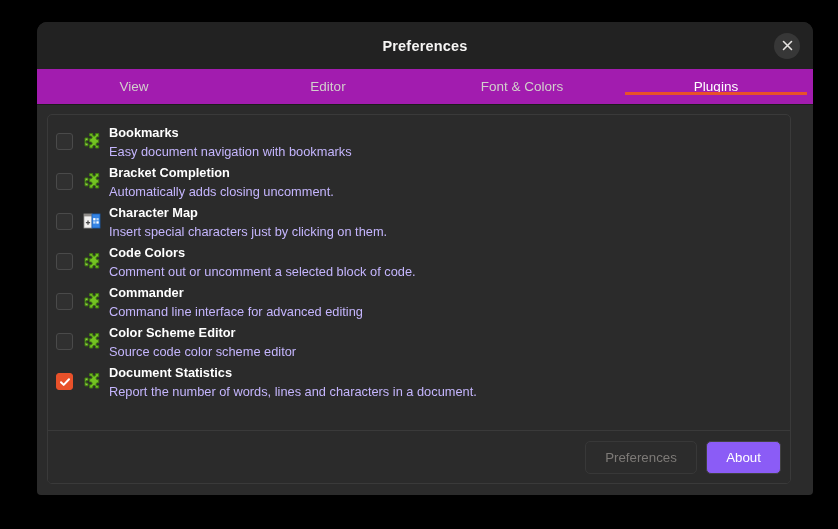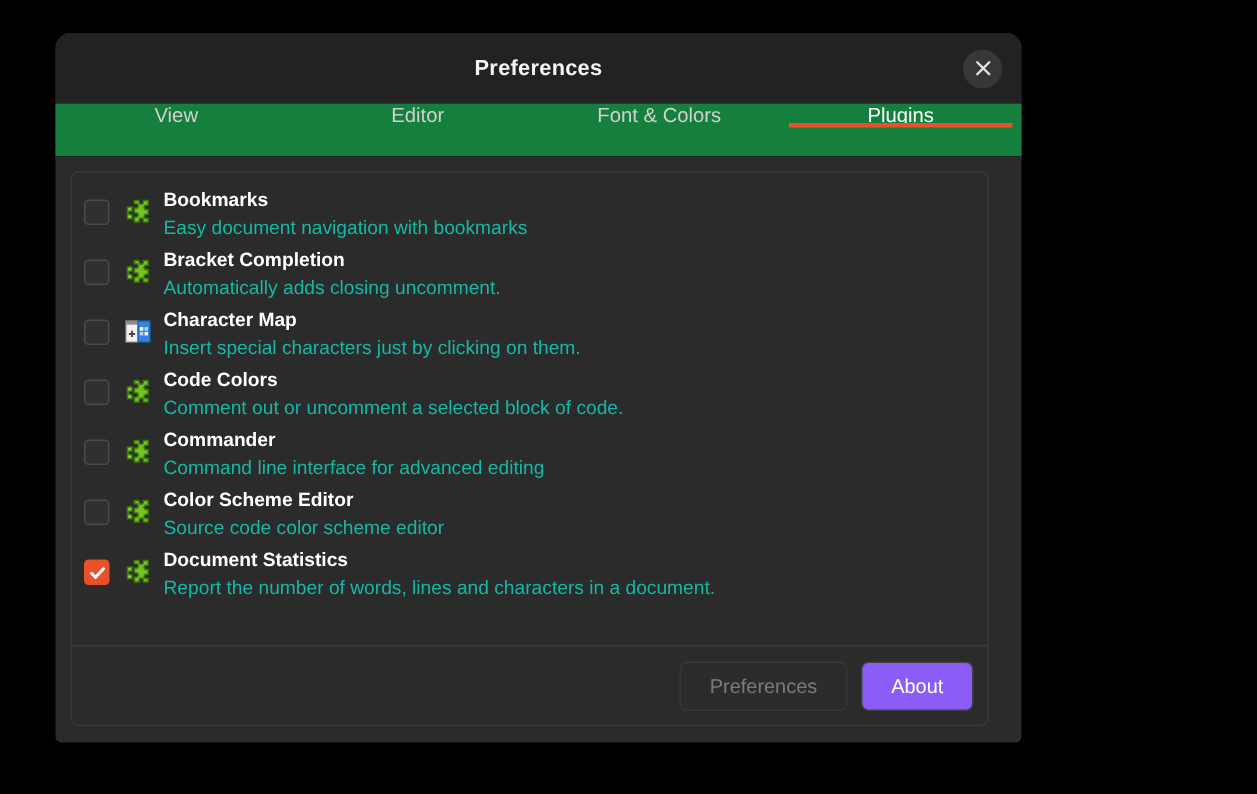--- a/index.html
+++ b/index.html
@@ -10,21 +10,21 @@
     background: #000000;
     font-family: "Liberation Sans", sans-serif;
     overflow: hidden;
   }
 
   
   .dialog {
     position: absolute;
     left: 37px;
     top: 22px;
-    width: 644px;
+    width: 776px;
     height: 473px;
     background: #2b2b2b;
     border-radius: 10px 10px 4px 4px;
     display: flex;
     flex-direction: column;
   }
 
   
   .titlebar {
     position: relative;
@@ -56,23 +56,23 @@
     align-items: center;
     justify-content: center;
     cursor: pointer;
   }
   .close-btn svg { display: block; }
 
   
   .tabbar {
     height: 36px;
     flex: 0 0 36px;
-    background: #15803d;
-    display: flex;
-    align-items: flex-start;
+    background: #a21caf;
+    display: flex;
+    align-items: center;
     border-bottom: 1px solid #1d1d1d;
   }
   .tab {
     flex: 1 1 0;
     display: flex;
     align-items: center;
     justify-content: center;
     position: relative;
     font-size: 13.5px;
     color: #d2cfcc;
@@ -159,21 +159,21 @@
   }
   .plug-name {
     font-size: 12.8px;
     font-weight: bold;
     color: #ffffff;
     line-height: 18px;
     white-space: nowrap;
   }
   .plug-desc {
     font-size: 12.8px;
-    color: #14b8a6;
+    color: #c4b5fd;
     line-height: 19px;
     white-space: nowrap;
   }
 
   
   .footer {
     flex: 0 0 auto;
     height: 53px;
     border-top: 1px solid #3a3a3a;
     background: #2b2b2b;

